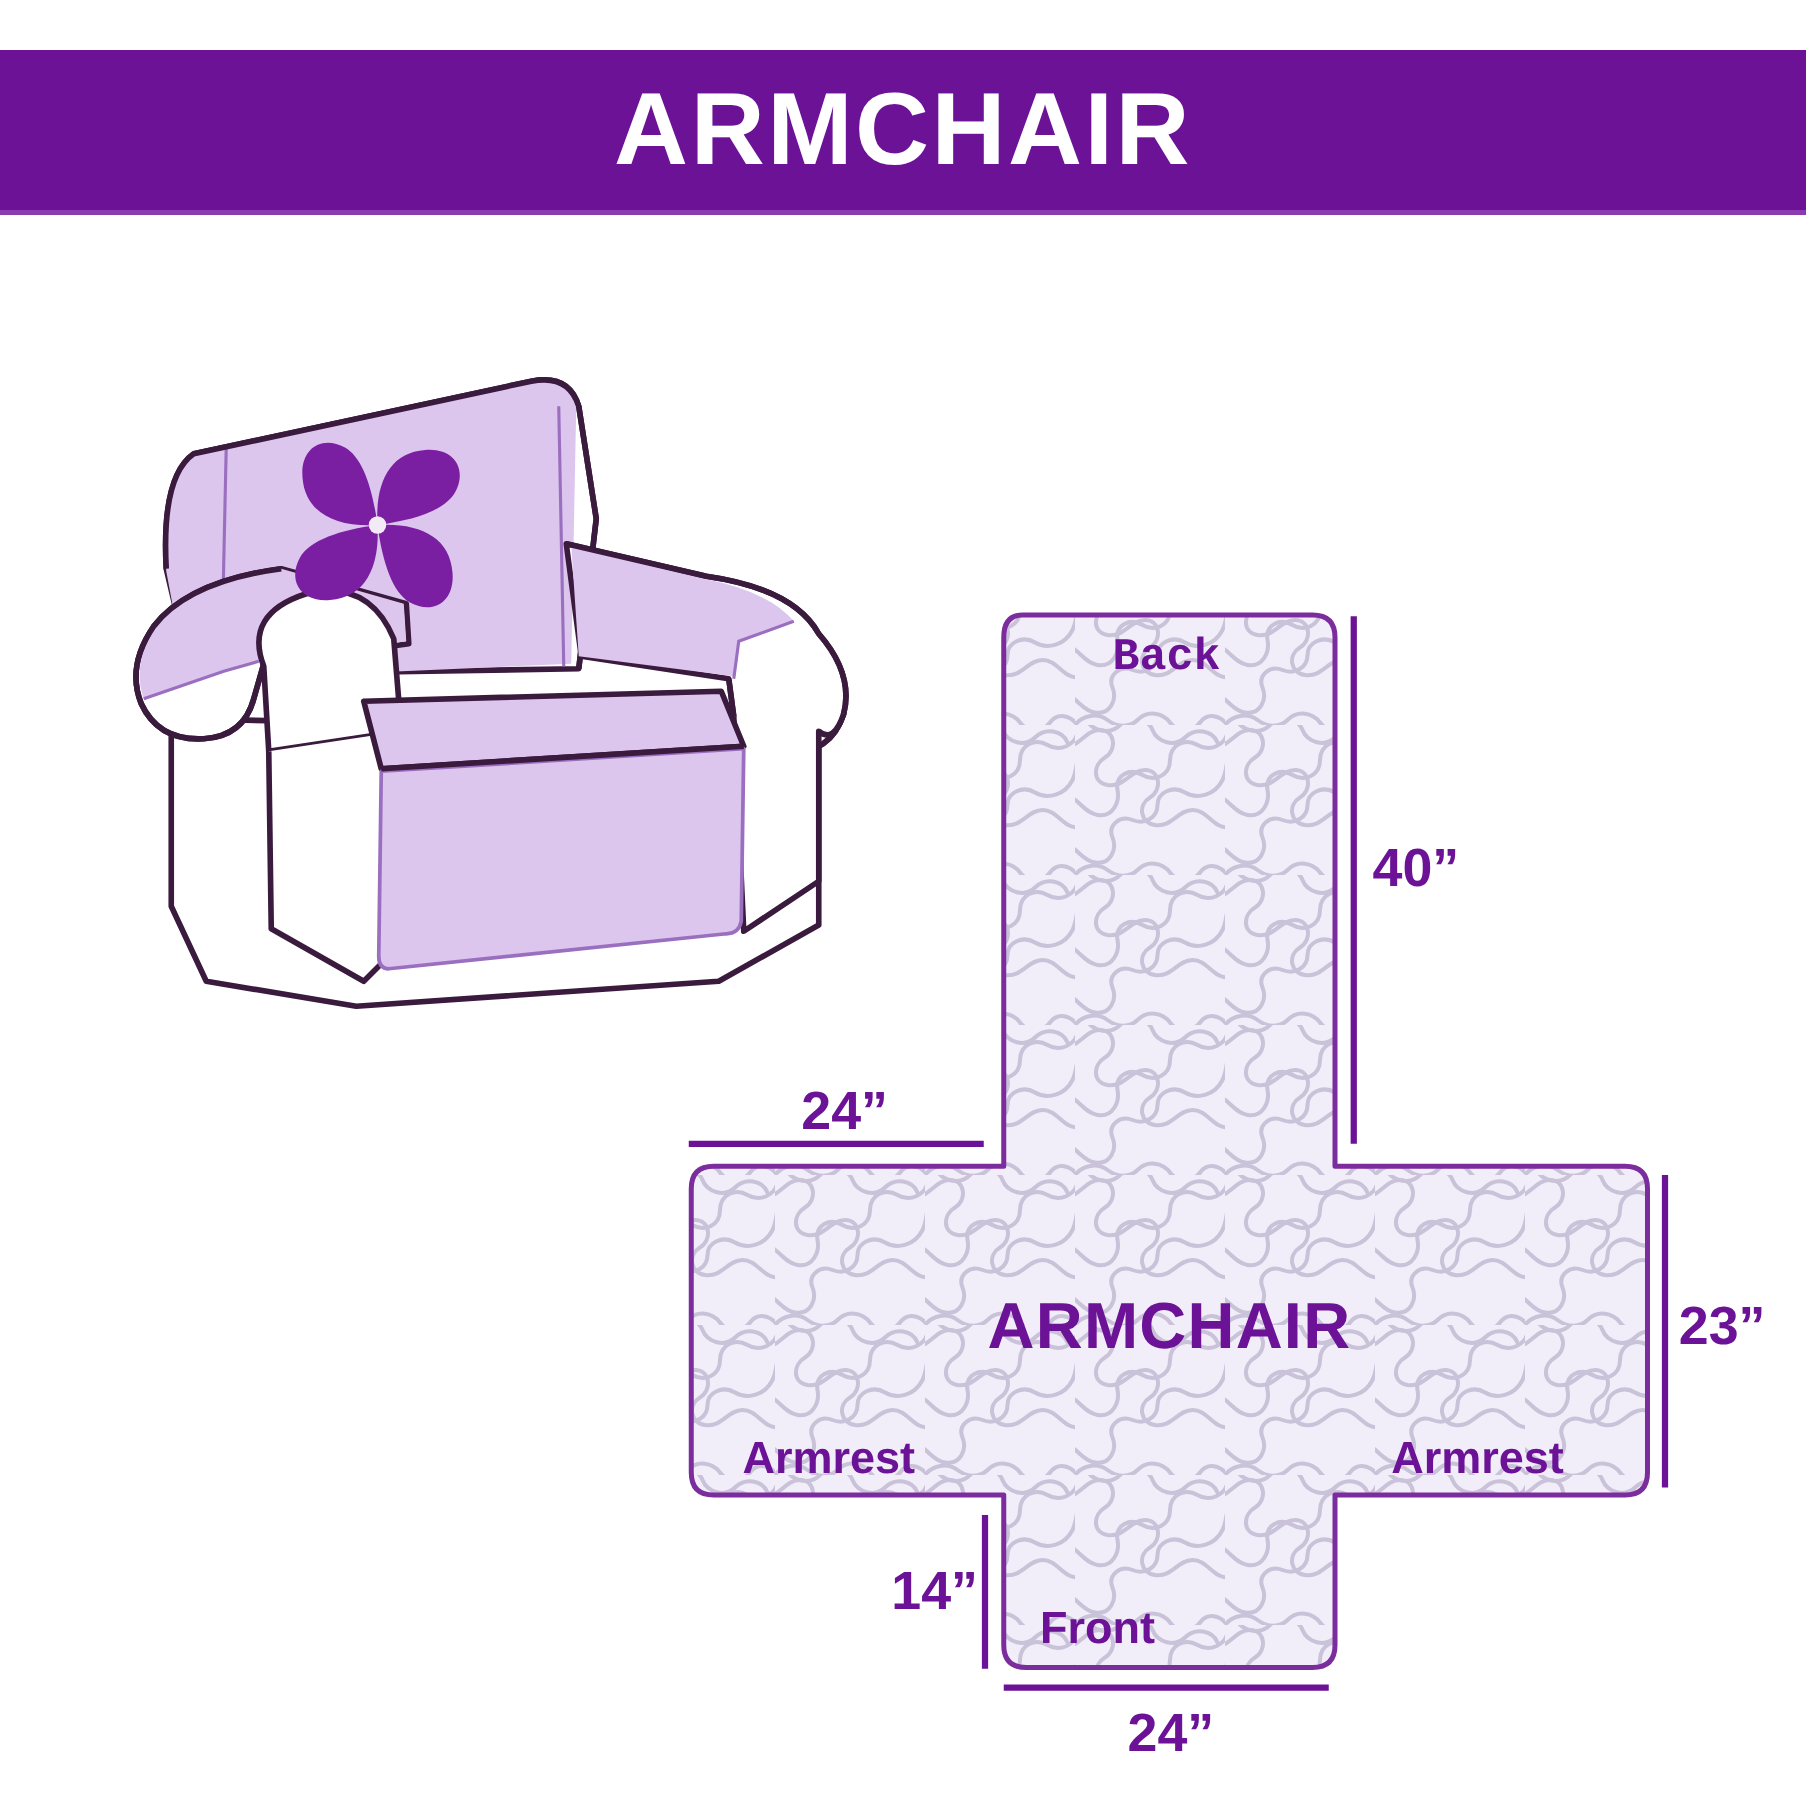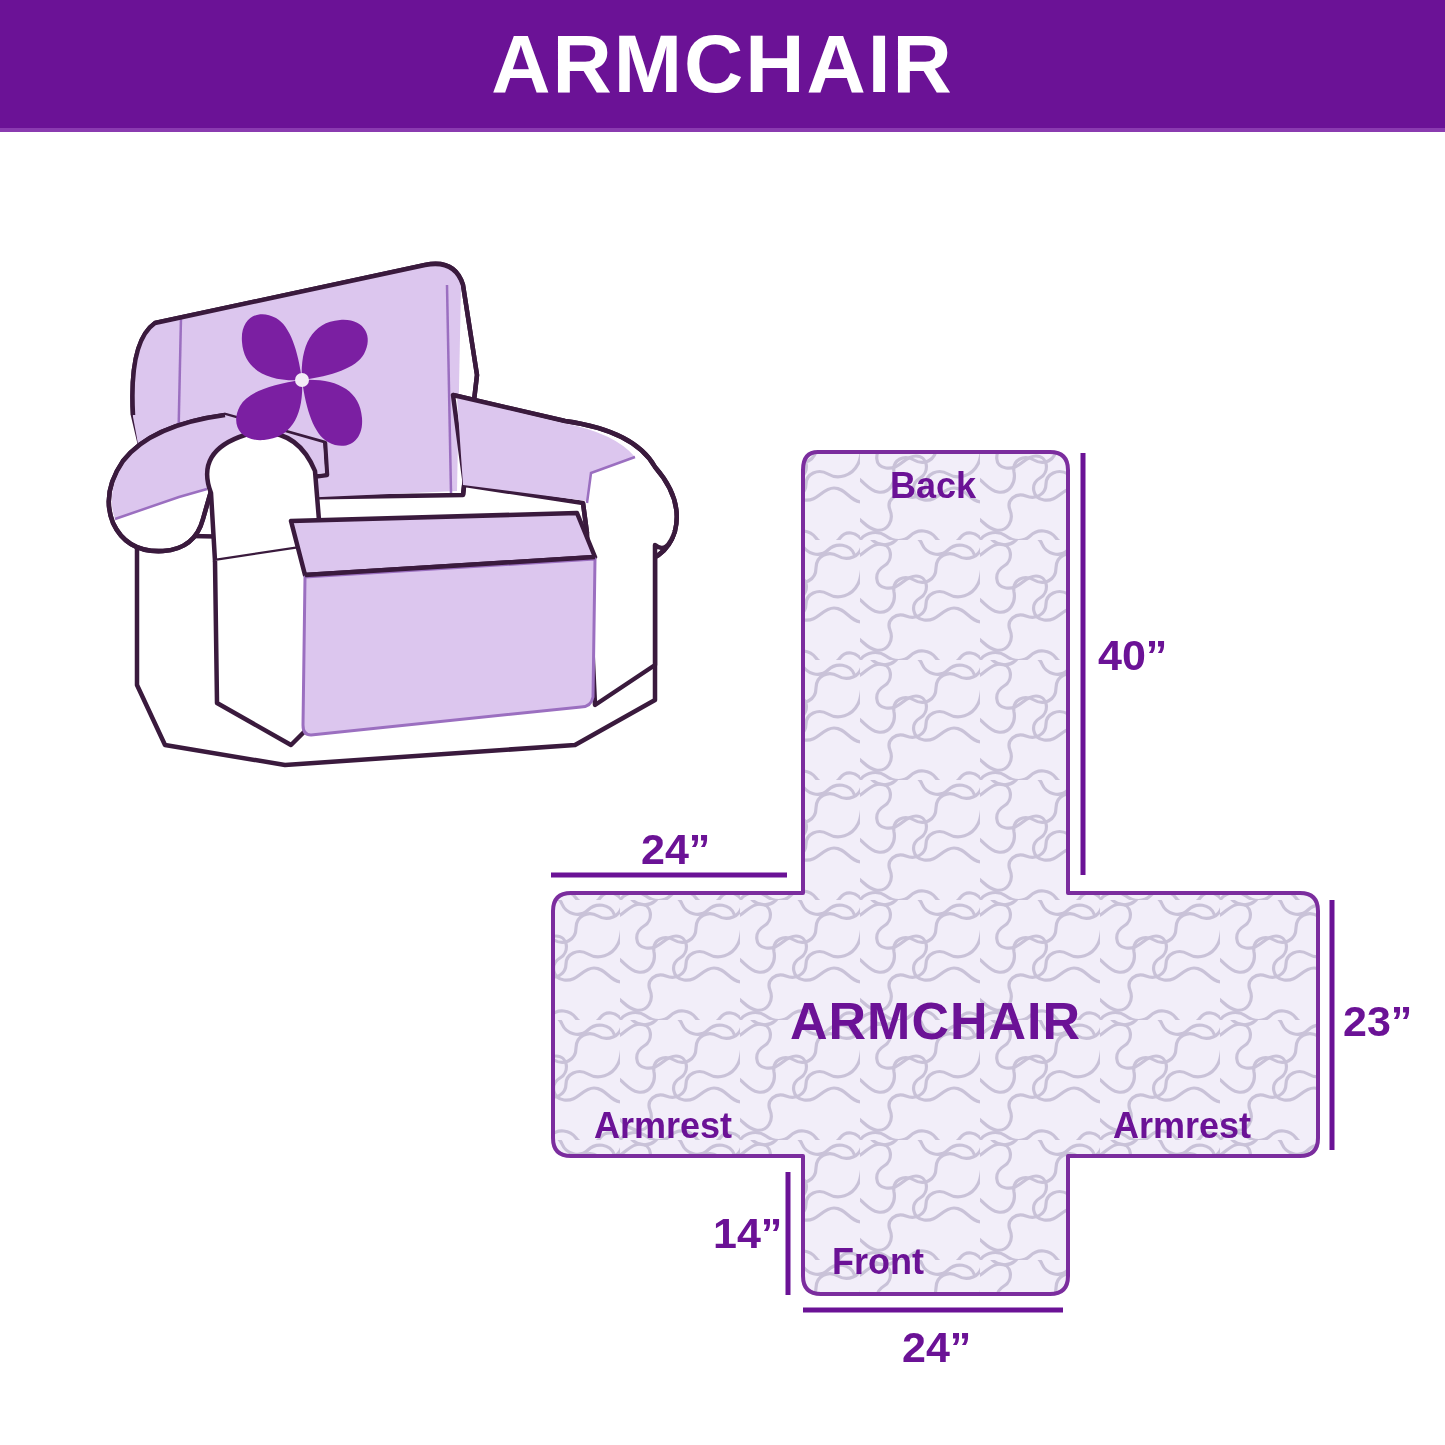--- a/index.html
+++ b/index.html
@@ -13,20 +13,21 @@
     font-family: "Liberation Sans", sans-serif;
     overflow: hidden;
     position: relative;
   }
 
   #page {
     position: relative;
     width: 1445px;
     height: 1304px;
     background: #ffffff;
+    margin-top: 40px;
   }
 
   
   #header-banner {
     position: absolute;
     left: 0;
     top: 0;
     width: 1445px;
     height: 132px;
     background: #6b1296;
@@ -88,21 +89,21 @@
   .dim-24b { left: 902px;  top: 1326px; font-size: 43px; }
 
   .part-label {
     position: absolute;
     color: #6b1296;
     font-weight: bold;
     font-family: "Liberation Sans", sans-serif;
     white-space: nowrap;
     line-height: 1;
   }
-  .lbl-back    { left: 890px;  top: 468px;  font-size: 36px; }
+  .lbl-back    { left: 890px;  top: 468px;  font-size: 36px; font-family: Liberation Mono, monospace; }
   .lbl-center  { left: 790px;  top: 995px;  font-size: 52px; letter-spacing: 1px; }
   .lbl-armL    { left: 594px;  top: 1108px; font-size: 36px; }
   .lbl-armR    { left: 1113px; top: 1108px; font-size: 36px; }
   .lbl-front   { left: 832px;  top: 1244px; font-size: 36px; }
 </style>
 </head>
 <body>
 
 <div id="page">
 

